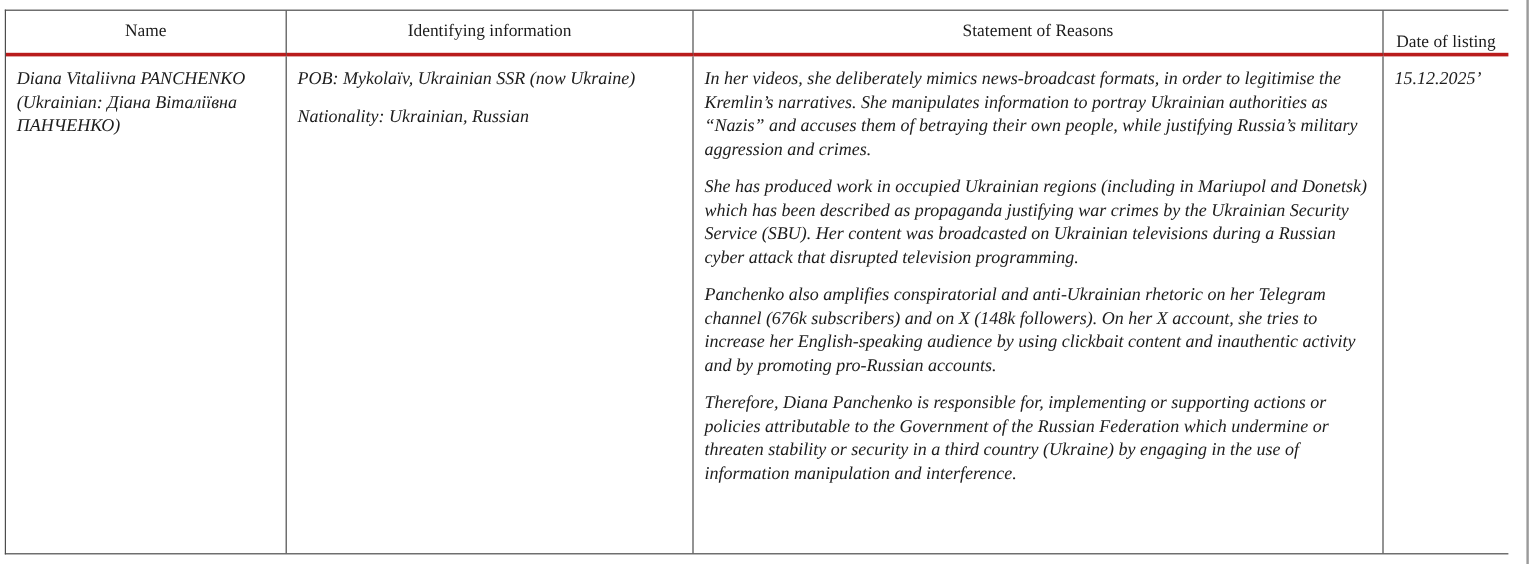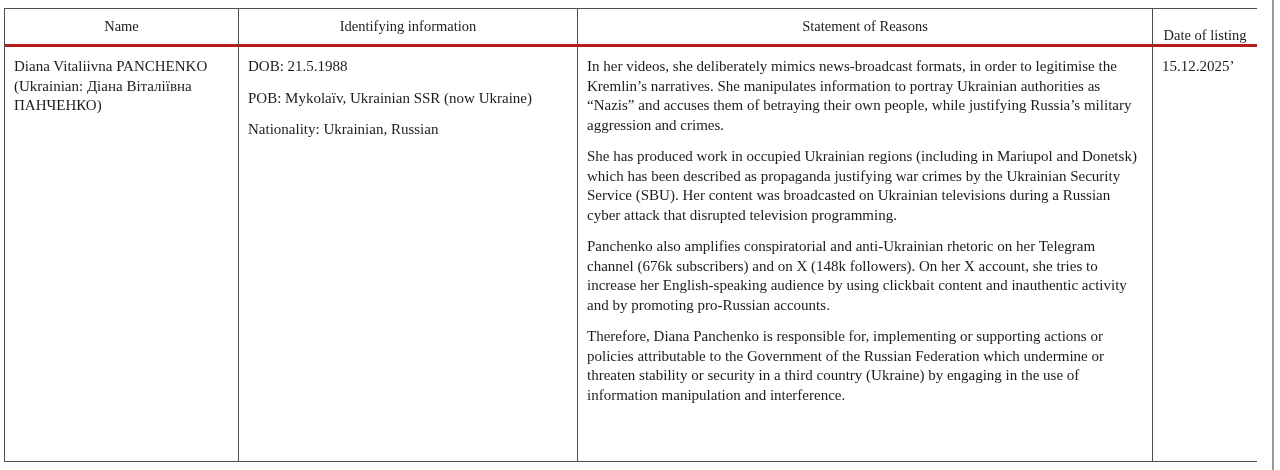--- a/index.html
+++ b/index.html
@@ -47,20 +47,21 @@
     align-items: flex-end;
   }
   .body-row .cell {
     min-height: 414px;
     padding: 10px 10px 8px 9px;
     font-size: 15px;
     line-height: 19.5px;
   }
   .body-row .cell p {
     margin: 0 0 12px 0;
+    font-style: italic;
   }
   .statement-cell {
     padding-right: 12px;
   }
   .date-cell {
     padding-left: 10px;
   }
   .page-edge-line {
     position: absolute;
     left: 1272px;
@@ -90,21 +91,20 @@
     </div>
   </div>
 
   <div class="row body-row">
 
     <div class="cell name-cell">
       <p>Diana Vitaliivna PANCHENKO (Ukrainian: Діана Віталіївна ПАНЧЕНКО)</p>
     </div>
 
     <div class="cell identifying-cell">
-      <p>DOB: 21.5.1988</p>
       <p>POB: Mykolaïv, Ukrainian SSR (now Ukraine)</p>
       <p>Nationality: Ukrainian, Russian</p>
     </div>
 
     <div class="cell statement-cell">
       <p>In her videos, she deliberately mimics news-broadcast formats, in order to legitimise the Kremlin’s narratives. She manipulates information to portray Ukrainian authorities as “Nazis” and accuses them of betraying their own people, while justifying Russia’s military aggression and crimes.</p>
       <p>She has produced work in occupied Ukrainian regions (including in Mariupol and Donetsk) which has been described as propaganda justifying war crimes by the Ukrainian Security Service (SBU). Her content was broadcasted on Ukrainian televisions during a Russian cyber attack that disrupted television programming.</p>
       <p>Panchenko also amplifies conspiratorial and anti-Ukrainian rhetoric on her Telegram channel (676k subscribers) and on X (148k followers). On her X account, she tries to increase her English-speaking audience by using clickbait content and inauthentic activity and by promoting pro-Russian accounts.</p>
       <p>Therefore, Diana Panchenko is responsible for, implementing or supporting actions or policies attributable to the Government of the Russian Federation which undermine or threaten stability or security in a third country (Ukraine) by engaging in the use of information manipulation and interference.</p>
     </div>

